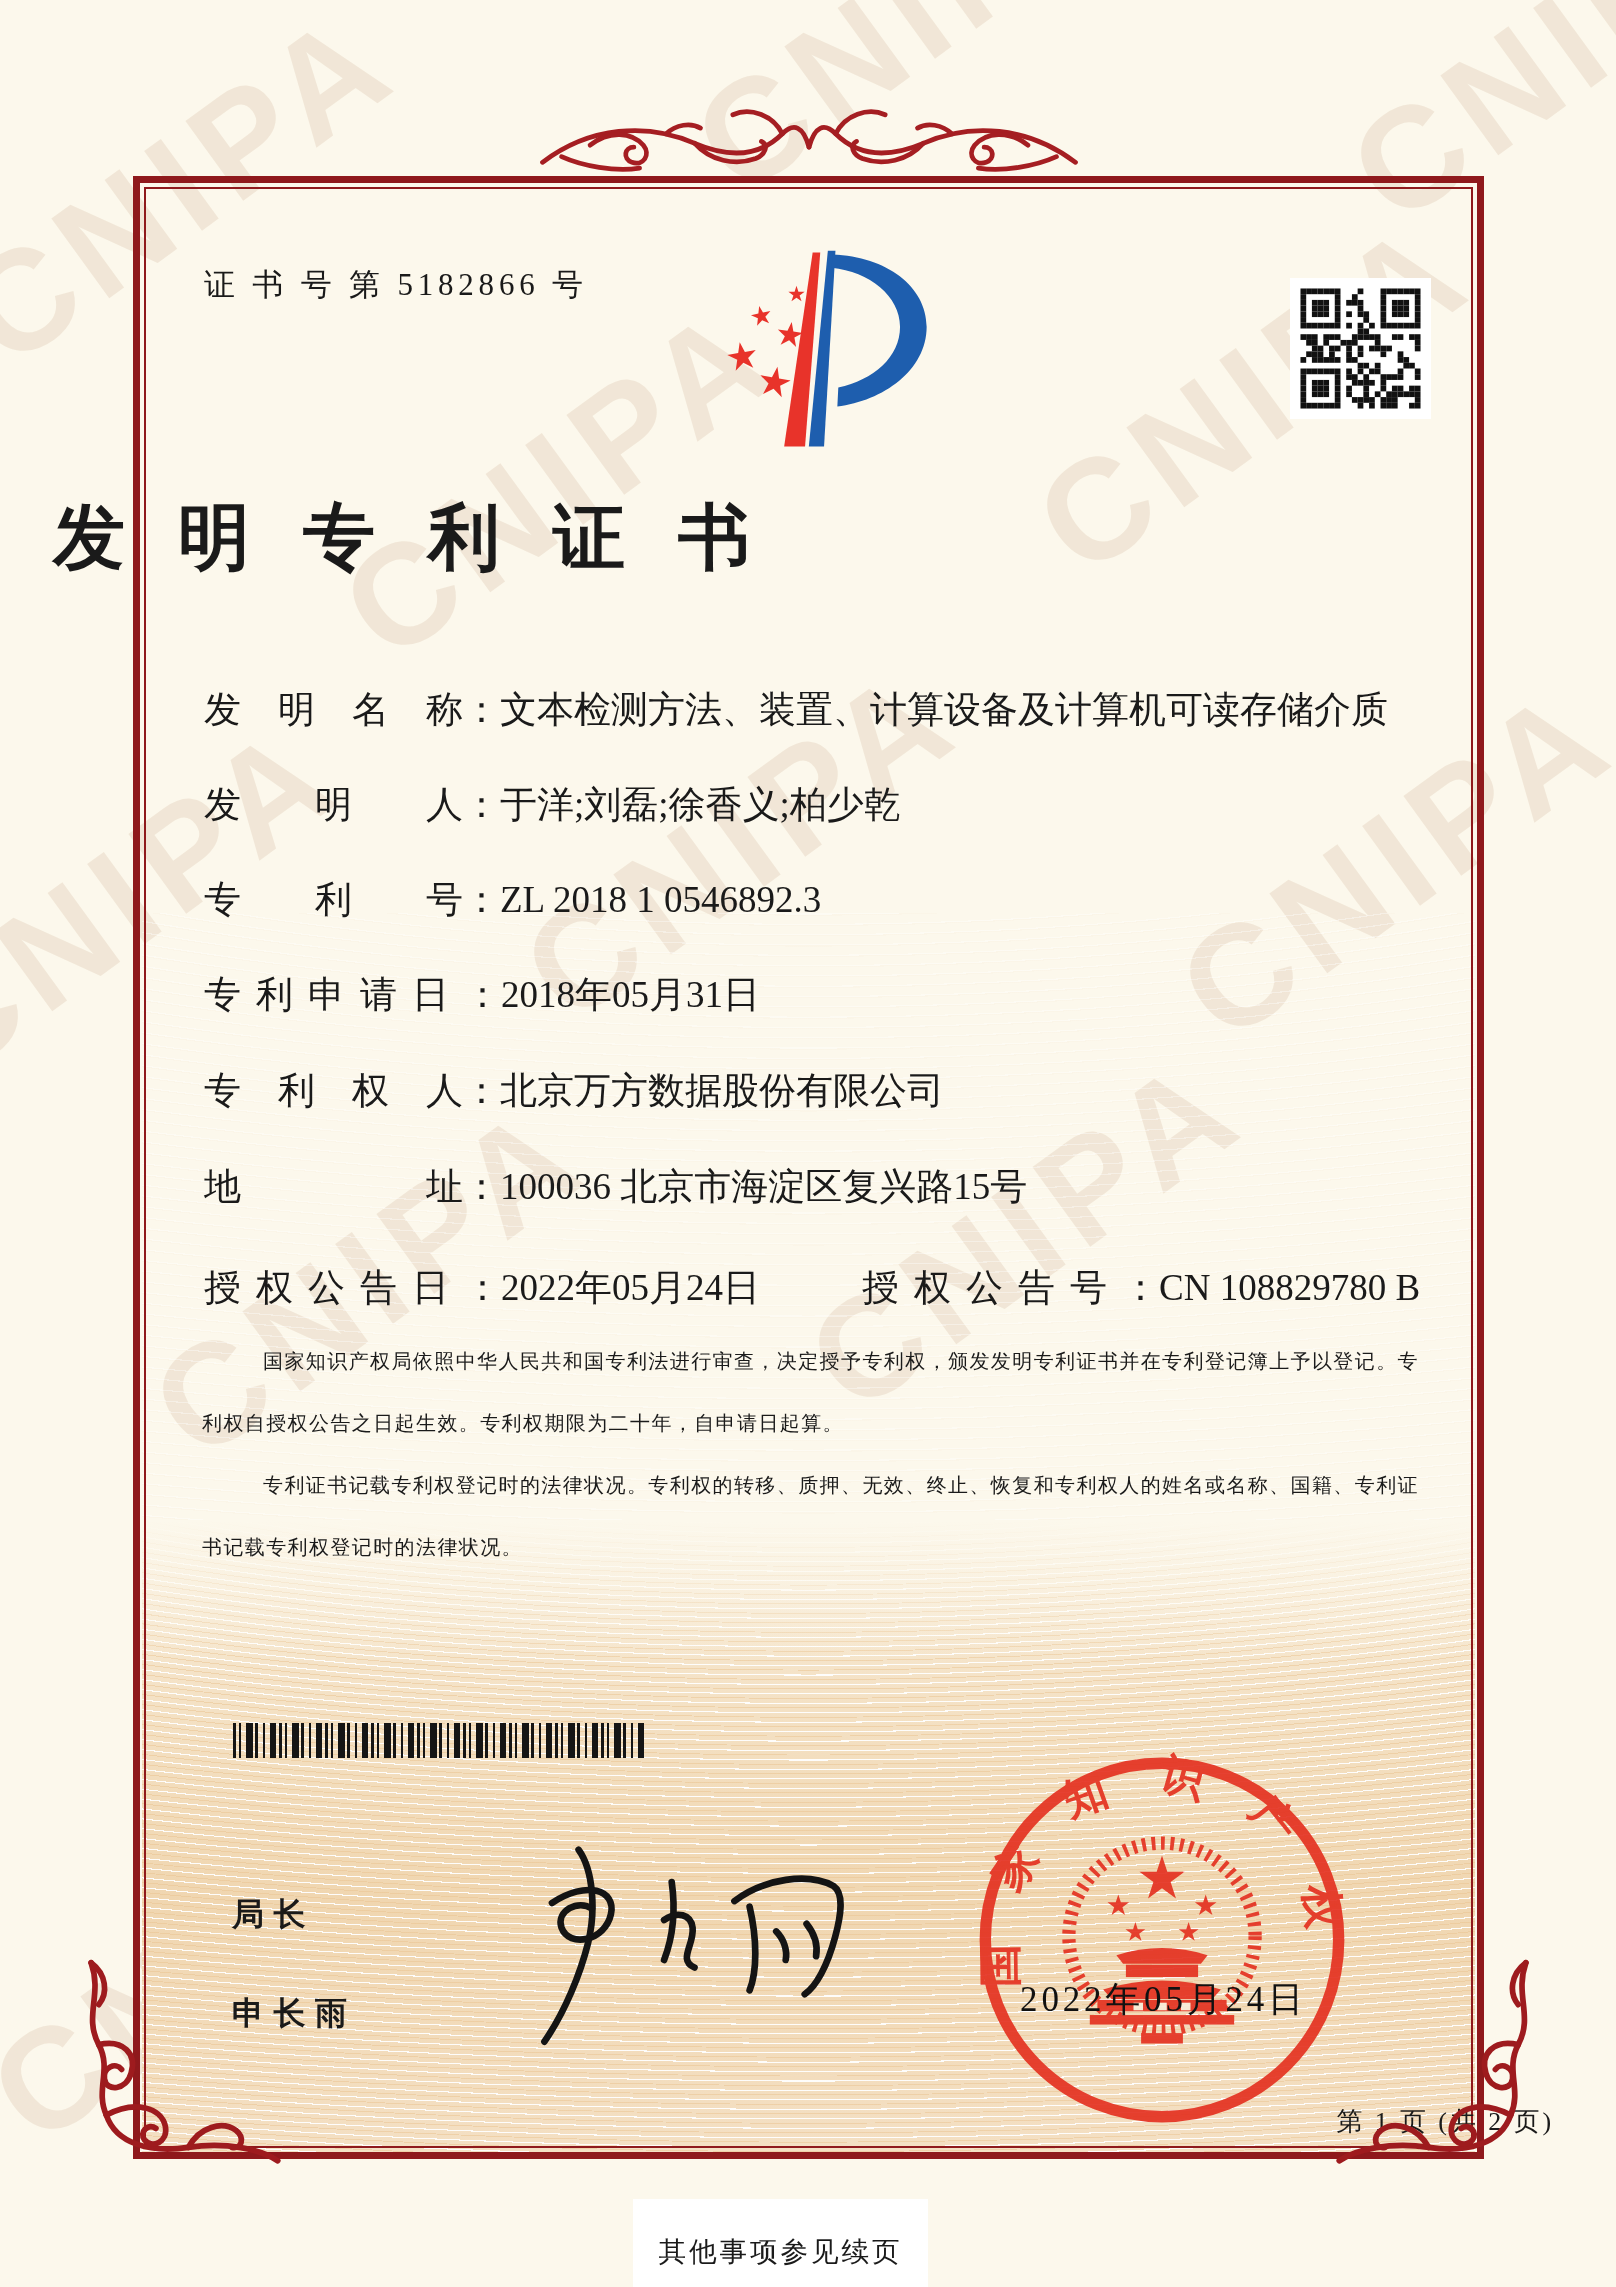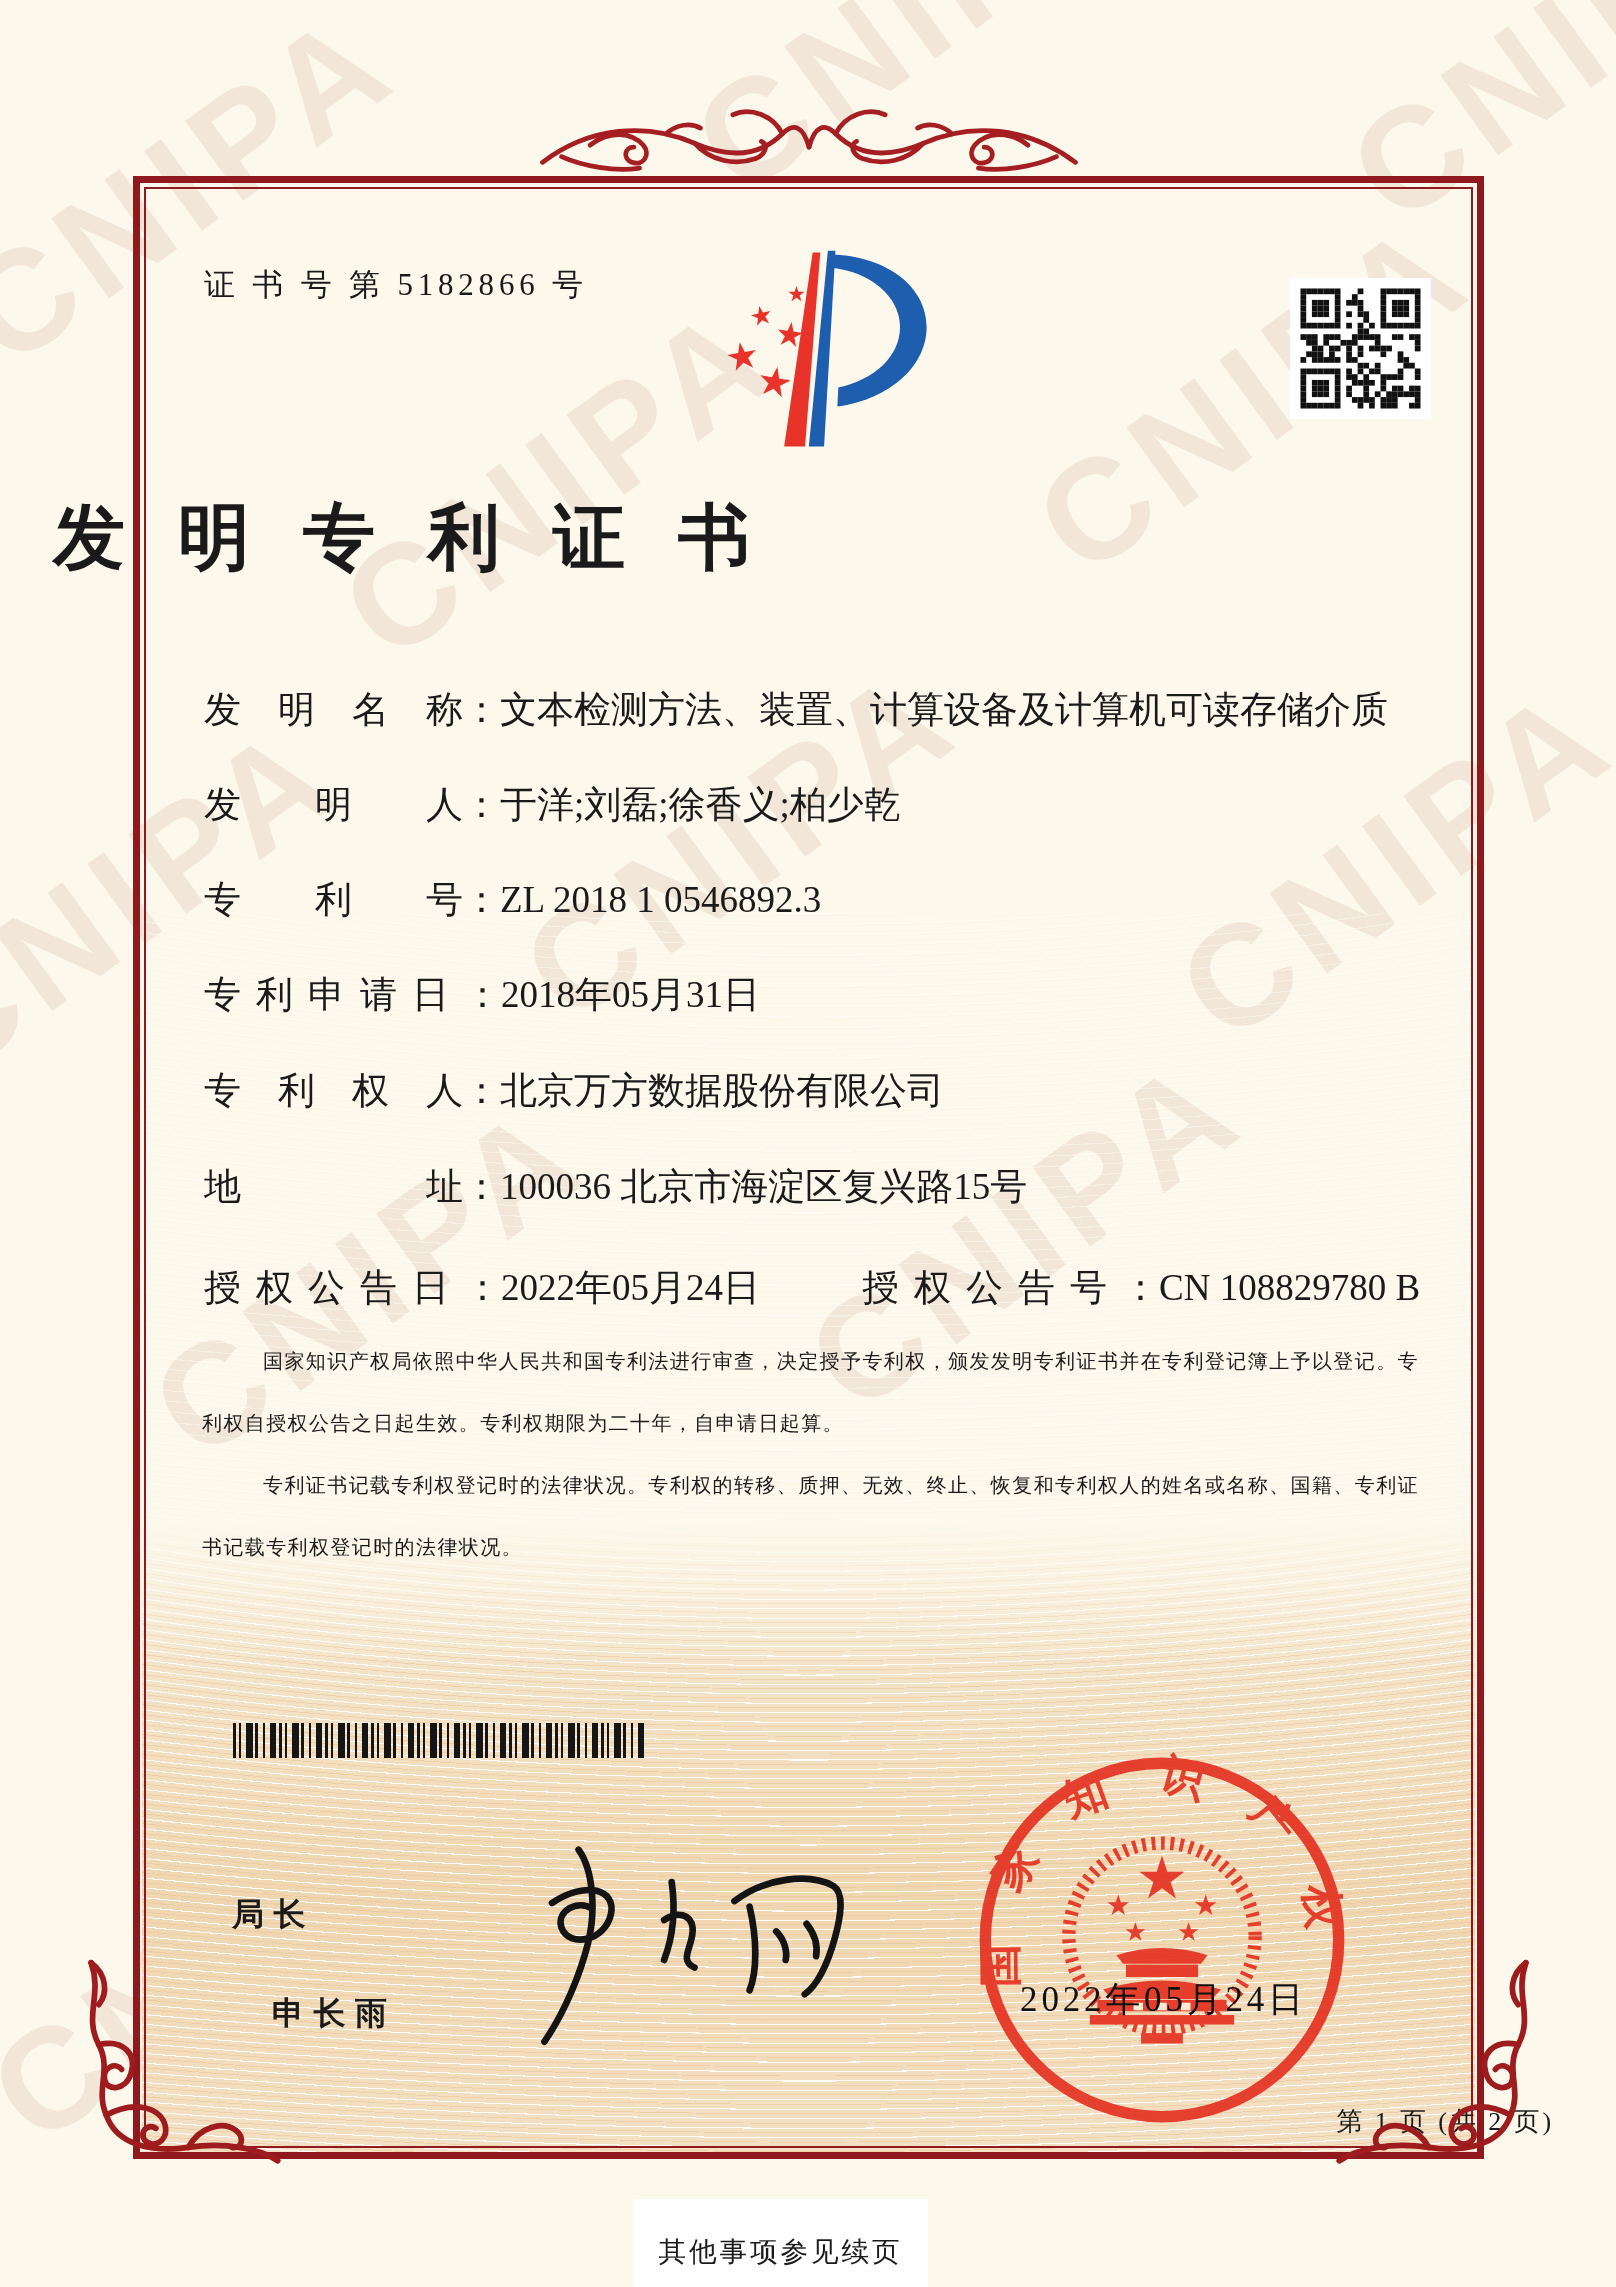--- a/index.html
+++ b/index.html
@@ -68,21 +68,21 @@
       #151515 22px 25px, rgba(0,0,0,0) 25px 30px,
       #151515 30px 32px, rgba(0,0,0,0) 32px 37px,
       #151515 37px 43px, rgba(0,0,0,0) 43px 46px);
   }
   
   .sig-title,.sig-name{
     position:absolute; left:232px; z-index:2;
     font-family:Liberation Serif, serif;
     font-weight:600; font-size:32px; letter-spacing:9.5px; white-space:nowrap;
   }
-  .sig-title{top:1893px;} .sig-name{top:1992px;margin-left:40px;}
+  .sig-title{top:1893px;} .sig-name{top:1992px;}
   .sig-hand{position:absolute; left:495px; top:1821px; z-index:2;}
   
   .seal{position:absolute; left:972px; top:1750px; z-index:3;}
   .seal-date{
     position:absolute; left:996px; top:1976px; width:335px; z-index:4;
     text-align:center; font-size:35px; letter-spacing:3.8px; color:#111; white-space:nowrap;
   }
   
   .page-no{
     position:absolute; left:0; top:2104px; width:1554px; z-index:2;

